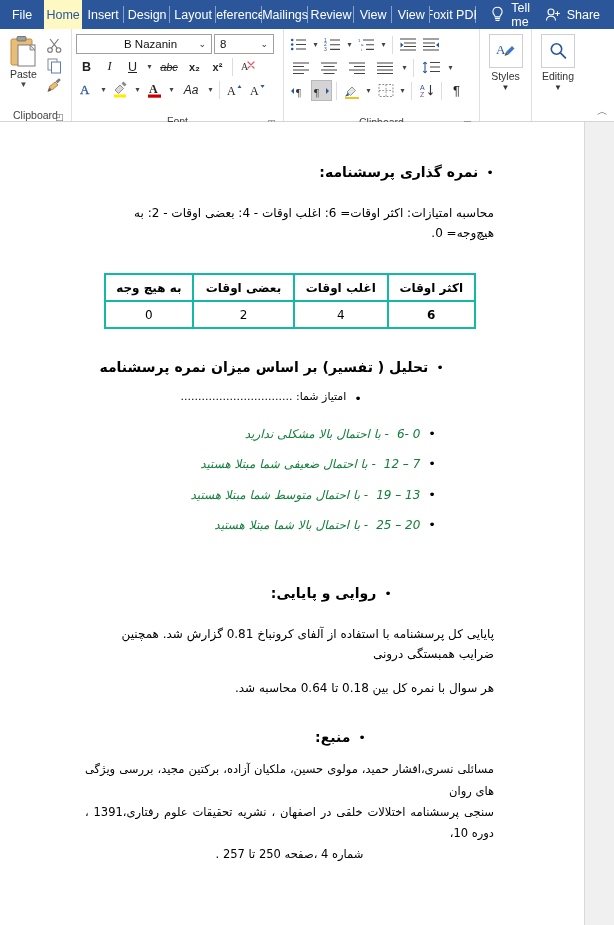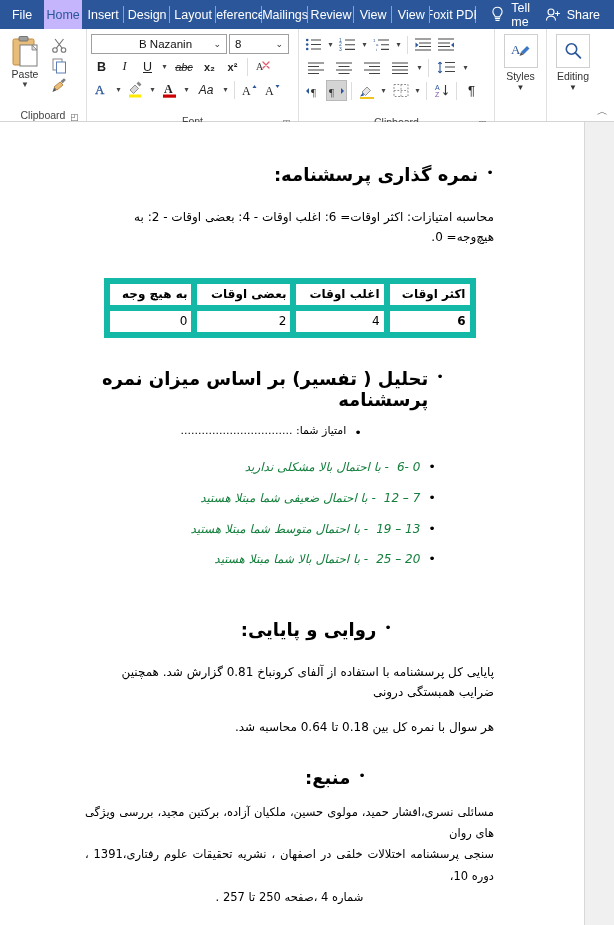--- a/index.html
+++ b/index.html
@@ -26,21 +26,21 @@
     color: #ffffff;
     font-size: 12.5px;
     padding: 0 7px;
     white-space: nowrap;
     overflow: hidden;
     position: relative;
     max-width: 46px;
   }
   .tab.first { padding: 0 13px; max-width: none; }
   .tab.active {
-    background: #c4b5fd;
+    background: #fef9c3;
     color: #2b579a;
     max-width: 38px;
     padding: 0 6px;
   }
   .tab .sep {
     position: absolute;
     right: 0; top: 6px; bottom: 6px;
     width: 1px;
     background: rgba(255,255,255,0.45);
   }
@@ -80,21 +80,21 @@
     position: relative;
     margin-top: 13px;
   }
   .dlg {
     position: absolute; right: 3px; bottom: 1px;
     width: 9px; height: 9px;
     color: #666; font-size: 9px; line-height: 9px;
   }
 
   
-  .g-clip { width: 87px; }
+  .g-clip { width: 72px; }
   .clip-left {
     width: 42px; display: flex; flex-direction: column;
     align-items: center; justify-content: flex-start; padding-top: 3px;
   }
   .clipboard-icon { width: 30px; height: 32px; }
   .clip-caption { font-size: 10.5px; color: #333; margin-top: 1px; }
   .caret-dn { font-size: 8px; color: #444; line-height: 7px; margin-top: 1px; }
   .clip-right {
     width: 26px; display: flex; flex-direction: column;
     align-items: center; gap: 3px; padding-top: 5px;
@@ -162,35 +162,35 @@
     font-family: "DejaVu Sans", "Liberation Sans", sans-serif;
   }
 
   .bullet-line {
     display: flex; align-items: flex-start; gap: 8px;
     direction: rtl;
   }
   .bullet-dot {
     font-size: 13px; line-height: 1.2; color: #000; flex: 0 0 auto; padding-top: 1px;
   }
-  .b-head { font-size: 18px; font-weight: bold; color: #000; }
+  .b-head { font-size: 14px; font-weight: bold; color: #000; }
   .b-text { font-size: 12.5px; color: #000; }
 
   .para { font-size: 12px; color: #000; line-height: 1.7; direction: rtl; }
 
   .score-table {
     border-collapse: collapse;
     width: 372px;
     margin: 0 auto;
     direction: rtl;
   }
   .score-table td {
-    border: 6px solid #14b8a6;
+    border: 2px solid #14b8a6;
     height: 27px;
-    text-align: right;
+    text-align: center;
     font-size: 12px;
     color: #000;
     padding: 2px 4px;
   }
   .score-table tr.hdr td { font-weight: bold; }
   .score-table td.em { font-weight: bold; }
 
   .ranges { margin-top: 4px; }
   .range-row {
     display: flex; justify-content: flex-start; align-items: baseline;

